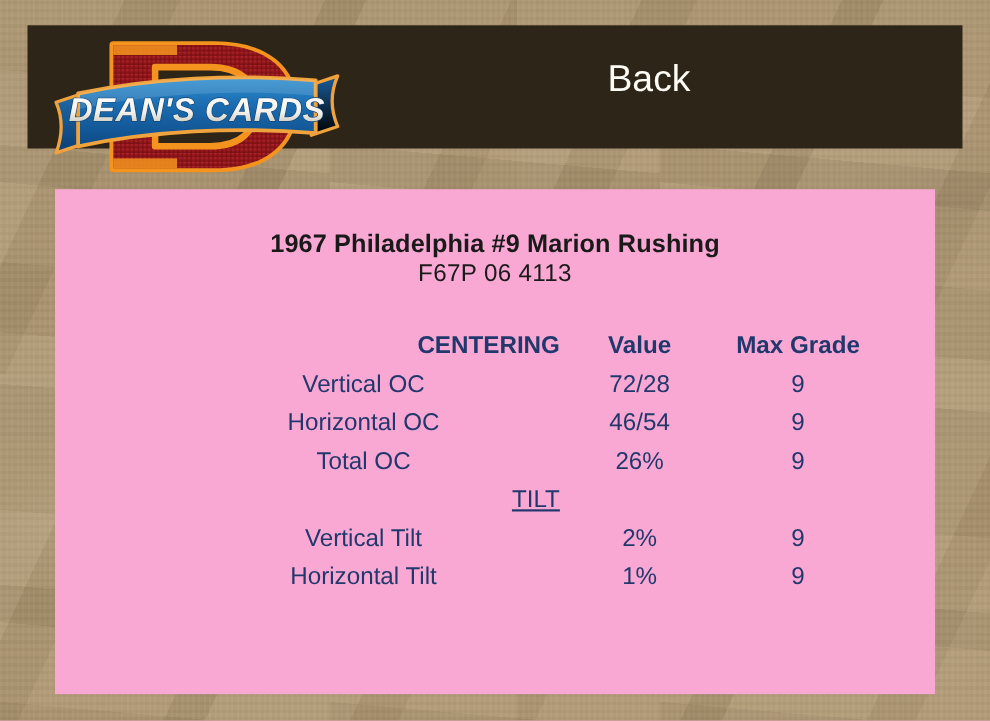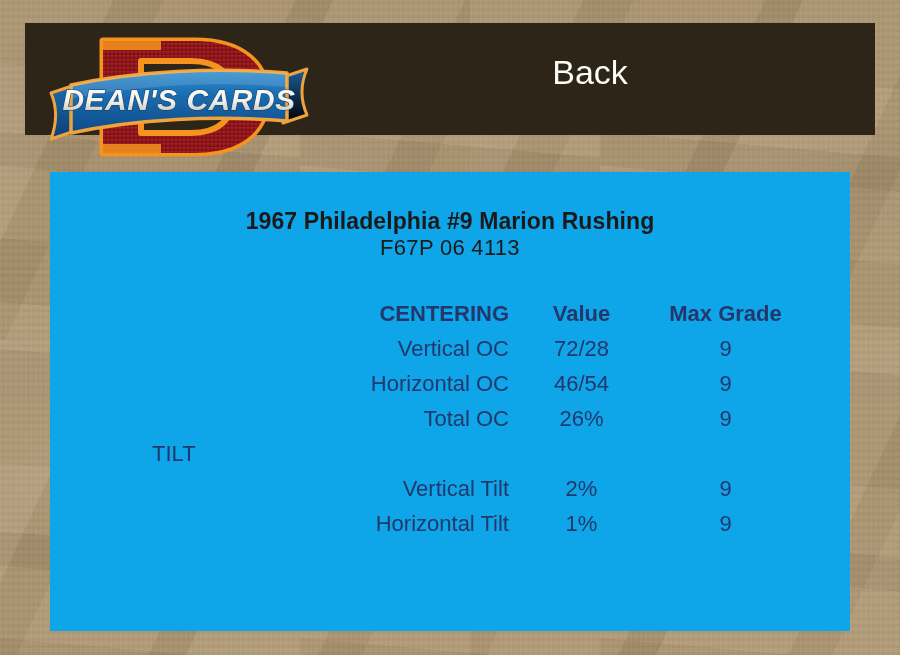--- a/index.html
+++ b/index.html
@@ -81,21 +81,21 @@
     margin-top: 4px;
   }
 
   
   #content-panel {
     position: absolute;
     left: 50px;
     top: 172px;
     width: 800px;
     height: 459px;
-    background: #0ea5e9;
+    background: #f9a8d4;
     z-index: 2;
   }
 
   #card-title {
     margin-top: 36px;
     text-align: center;
     font-size: 23px;
     font-weight: bold;
     color: #1a1a1a;
     letter-spacing: 0.1px;
@@ -130,25 +130,26 @@
   #stats-table thead th {
     font-weight: bold;
     font-size: 22px;
   }
   .th-section  { text-align: right; }
   .th-value    { text-align: center; margin-top: 32px; }
   .th-grade    { text-align: center; }
 
   tr.section-row td {
     font-weight: bold;
-    text-align: left;
+    text-align: right;
     padding-left: 0;
+    text-decoration: underline;
   }
   td.cell-label {
-    text-align: right;
+    text-align: center;
     padding-left: 48px;
   }
   td.cell-value { text-align: center; }
   td.cell-grade { text-align: center; }
 </style>
 </head>
 <body>
 
 <div id="page-backdrop"></div>
 

